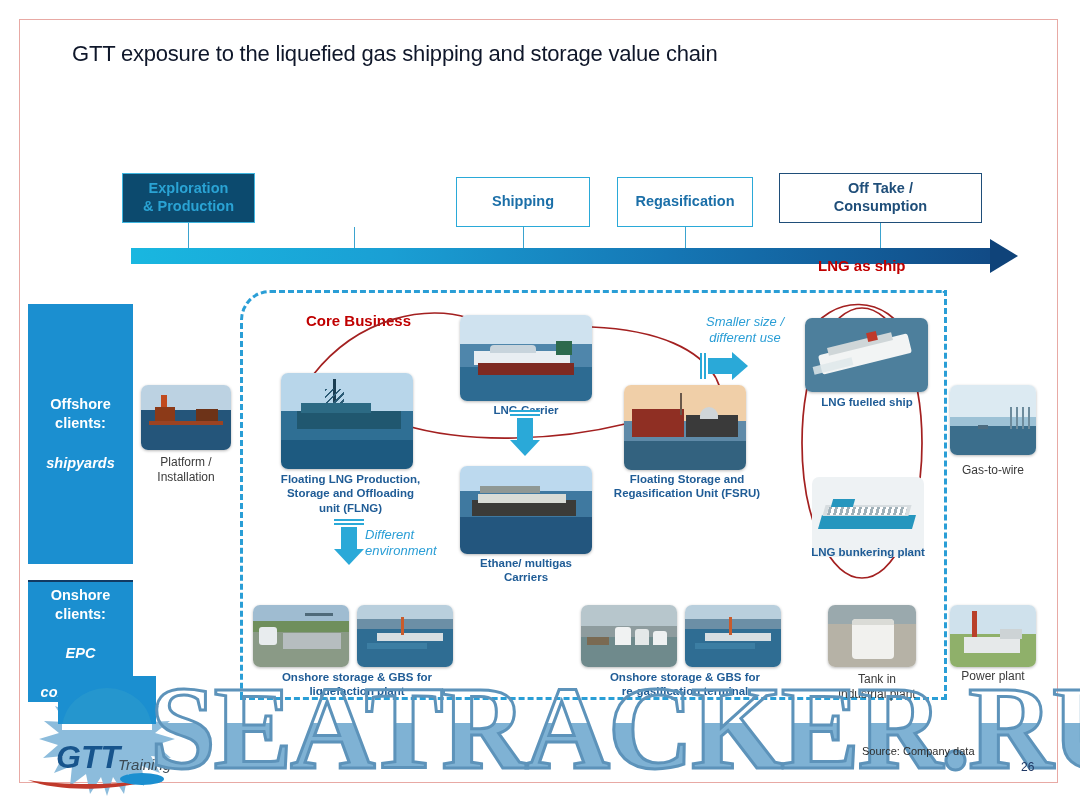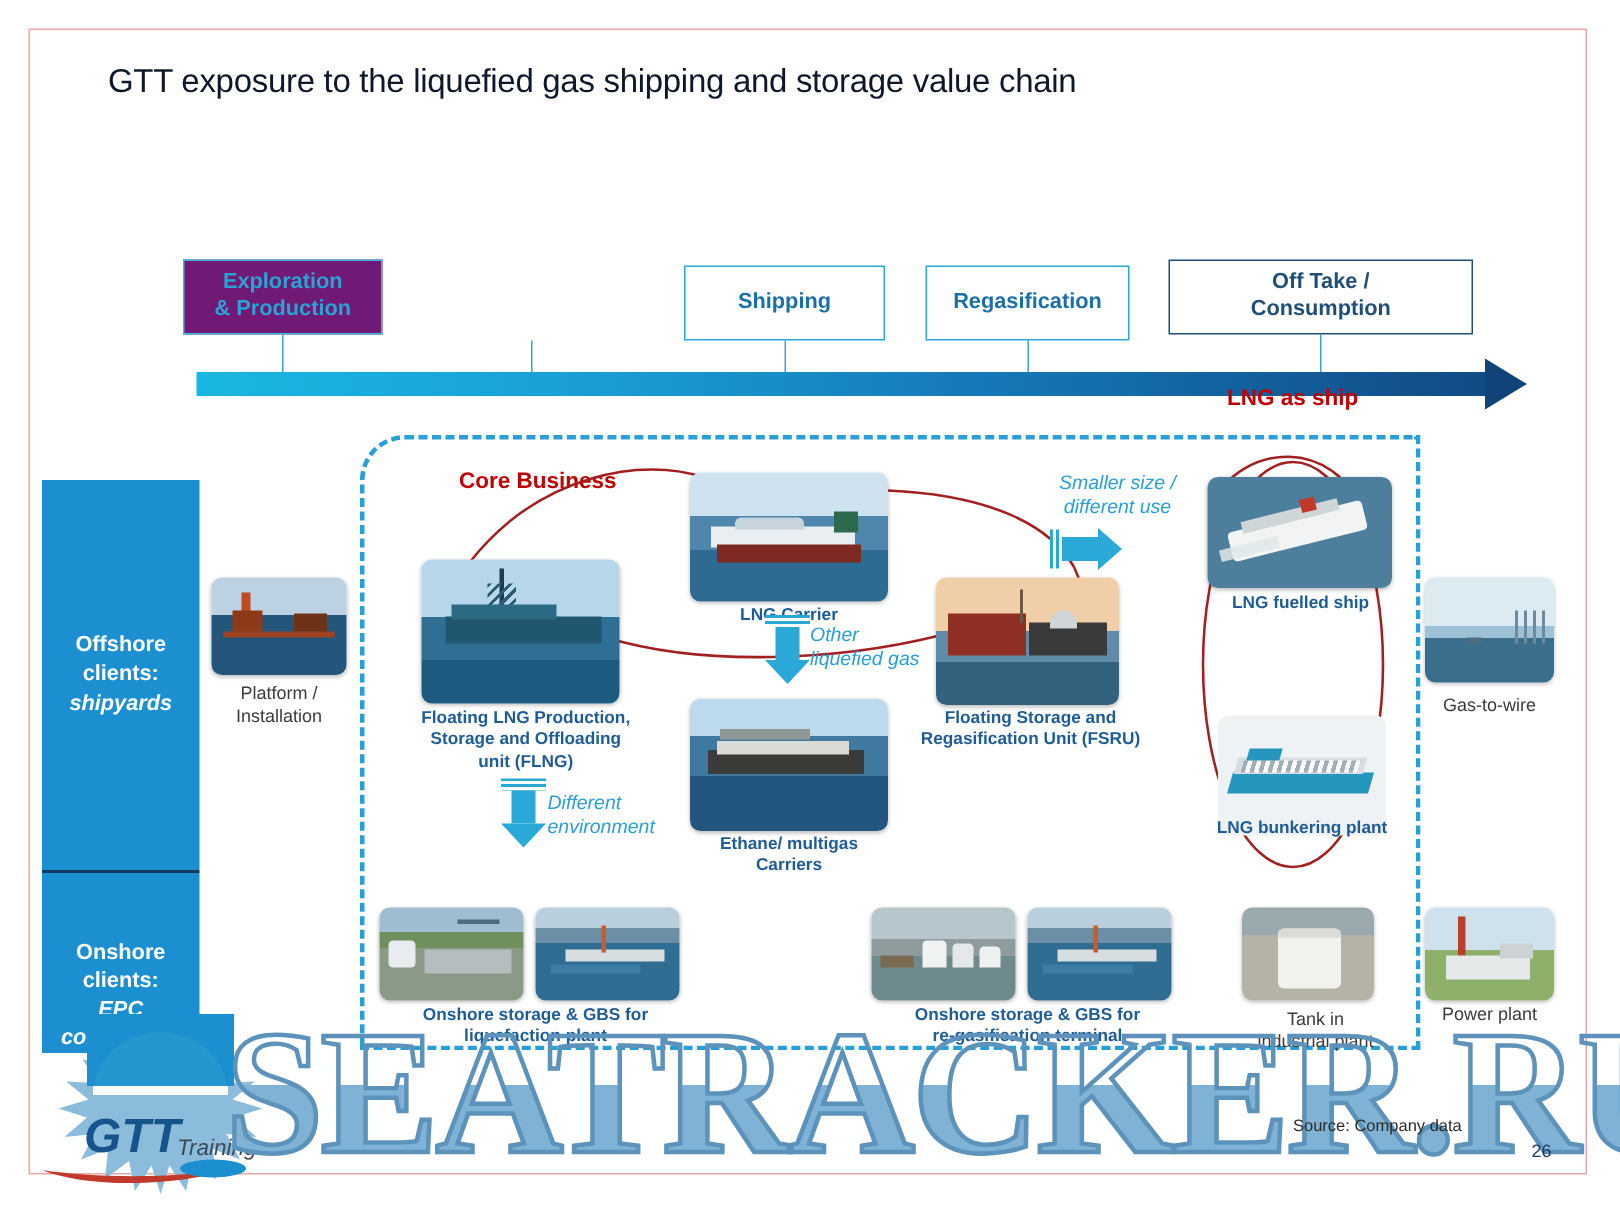--- a/index.html
+++ b/index.html
@@ -15,21 +15,21 @@
   
   .title{position:absolute;left:72px;top:40px;width:940px;
     font-size:22px;line-height:1.28;color:#0f172a;font-weight:400;
     letter-spacing:-0.2px;}
 
   
   .vcbox{position:absolute;box-sizing:border-box;border:1.6px solid #2aa9d8;
     background:#ffffff;display:flex;align-items:center;justify-content:center;
     text-align:center;font-weight:bold;font-size:14.5px;line-height:1.22;
     color:#1b6fa8;height:50px;}
-  .vcbox.first{background:#701a75;border-color:#3fb6e0;color:#2aa3d4;}
+  .vcbox.first{background:#0c4a6e;border-color:#3fb6e0;color:#2aa3d4;}
   .vcbox.last{border-color:#1f4e79;border-width:1.8px;color:#1f4e79;}
 
   .vstem{position:absolute;width:1.4px;background:#3ba3cf;}
 
   
   .chain-arrow{position:absolute;left:131px;top:248px;width:864px;height:16px;
     background:linear-gradient(90deg,#19b7e0 0%,#1a9fd4 30%,#1577b5 62%,#114a85 100%);}
   .chain-arrow-head{position:absolute;left:990px;top:239px;width:0;height:0;
     border-top:17px solid transparent;border-bottom:17px solid transparent;
     border-left:28px solid #0f4379;}
@@ -39,21 +39,21 @@
 
   
   .scope{position:absolute;left:240px;top:290px;width:707px;height:410px;
     box-sizing:border-box;border:3px dashed #2a9ed6;
     border-radius:30px 0 0 0;background:transparent;}
 
   
   .panel{position:absolute;left:28px;background:#1b8fd0;color:#fff;
     display:flex;flex-direction:column;align-items:center;justify-content:center;
     text-align:center;font-size:14.5px;line-height:1.32;font-weight:bold;}
-  .panel .ital{font-style:italic;}
+  .panel .ital{font-style:italic;margin-top:20px;}
   .panel-div{position:absolute;left:28px;top:580px;width:105px;height:2px;
     background:#123a63;}
 
   
   .tile{position:absolute;border-radius:7px;overflow:hidden;
     box-shadow:0 1px 3px rgba(0,0,0,.28);}
   .cap{position:absolute;text-align:center;font-size:11.5px;line-height:1.25;
     color:#1f5c96;font-weight:bold;}
   .cap.grey{color:#3b3b3b;font-weight:normal;font-size:12px;}
 
@@ -131,21 +131,21 @@
   </div>
   <div class="vstem" style="left:880px;top:223px;height:30px;"></div>
 
   <div class="chain-arrow"></div>
   <div class="chain-arrow-head"></div>
   <div class="lng-as-fuel">LNG as ship</div>
 
   <div class="scope"></div>
   <div class="core-biz">Core Business</div>
 
-  <div class="panel" style="top:320px;width:105px;height:260px;">
+  <div class="panel" style="top:304px;width:105px;height:260px;">
     <div>Offshore</div>
     <div>clients:</div>
     <div class="ital">shipyards</div>
   </div>
   <div class="panel-div"></div>
   <div class="panel" style="top:582px;width:105px;height:120px;justify-content:flex-end;">
     <div>Onshore</div>
     <div>clients:</div>
     <div class="ital">EPC</div>
     <div class="ital">contractors</div>
@@ -304,24 +304,20 @@
     <div style="position:absolute;left:50px;top:24px;width:22px;height:10px;background:#cdd3d5;"></div>
   </div>
   <div class="cap grey" style="left:946px;top:669px;width:94px;">
     <div>Power plant</div>
   </div>
 
   <div class="arrow-dn" style="left:510px;top:410px;">
     <div class="stripes"></div>
       <div class="shaft" style="height:22px;"></div>
       <div class="head"></div>
-  </div>
-  <div class="lbl-ital" style="left:540px;top:415px;width:120px;">
-    <div>Other</div>
-    <div>liquefied gas</div>
   </div>
 
   <div class="arrow-rt" style="left:700px;top:352px;">
     <div class="stripes"></div>
       <div class="shaft" style="width:24px;"></div>
       <div class="head"></div>
   </div>
   <div class="lbl-ital" style="left:680px;top:314px;width:130px;text-align:center;">
     <div>Smaller size /</div>
     <div>different use</div>

